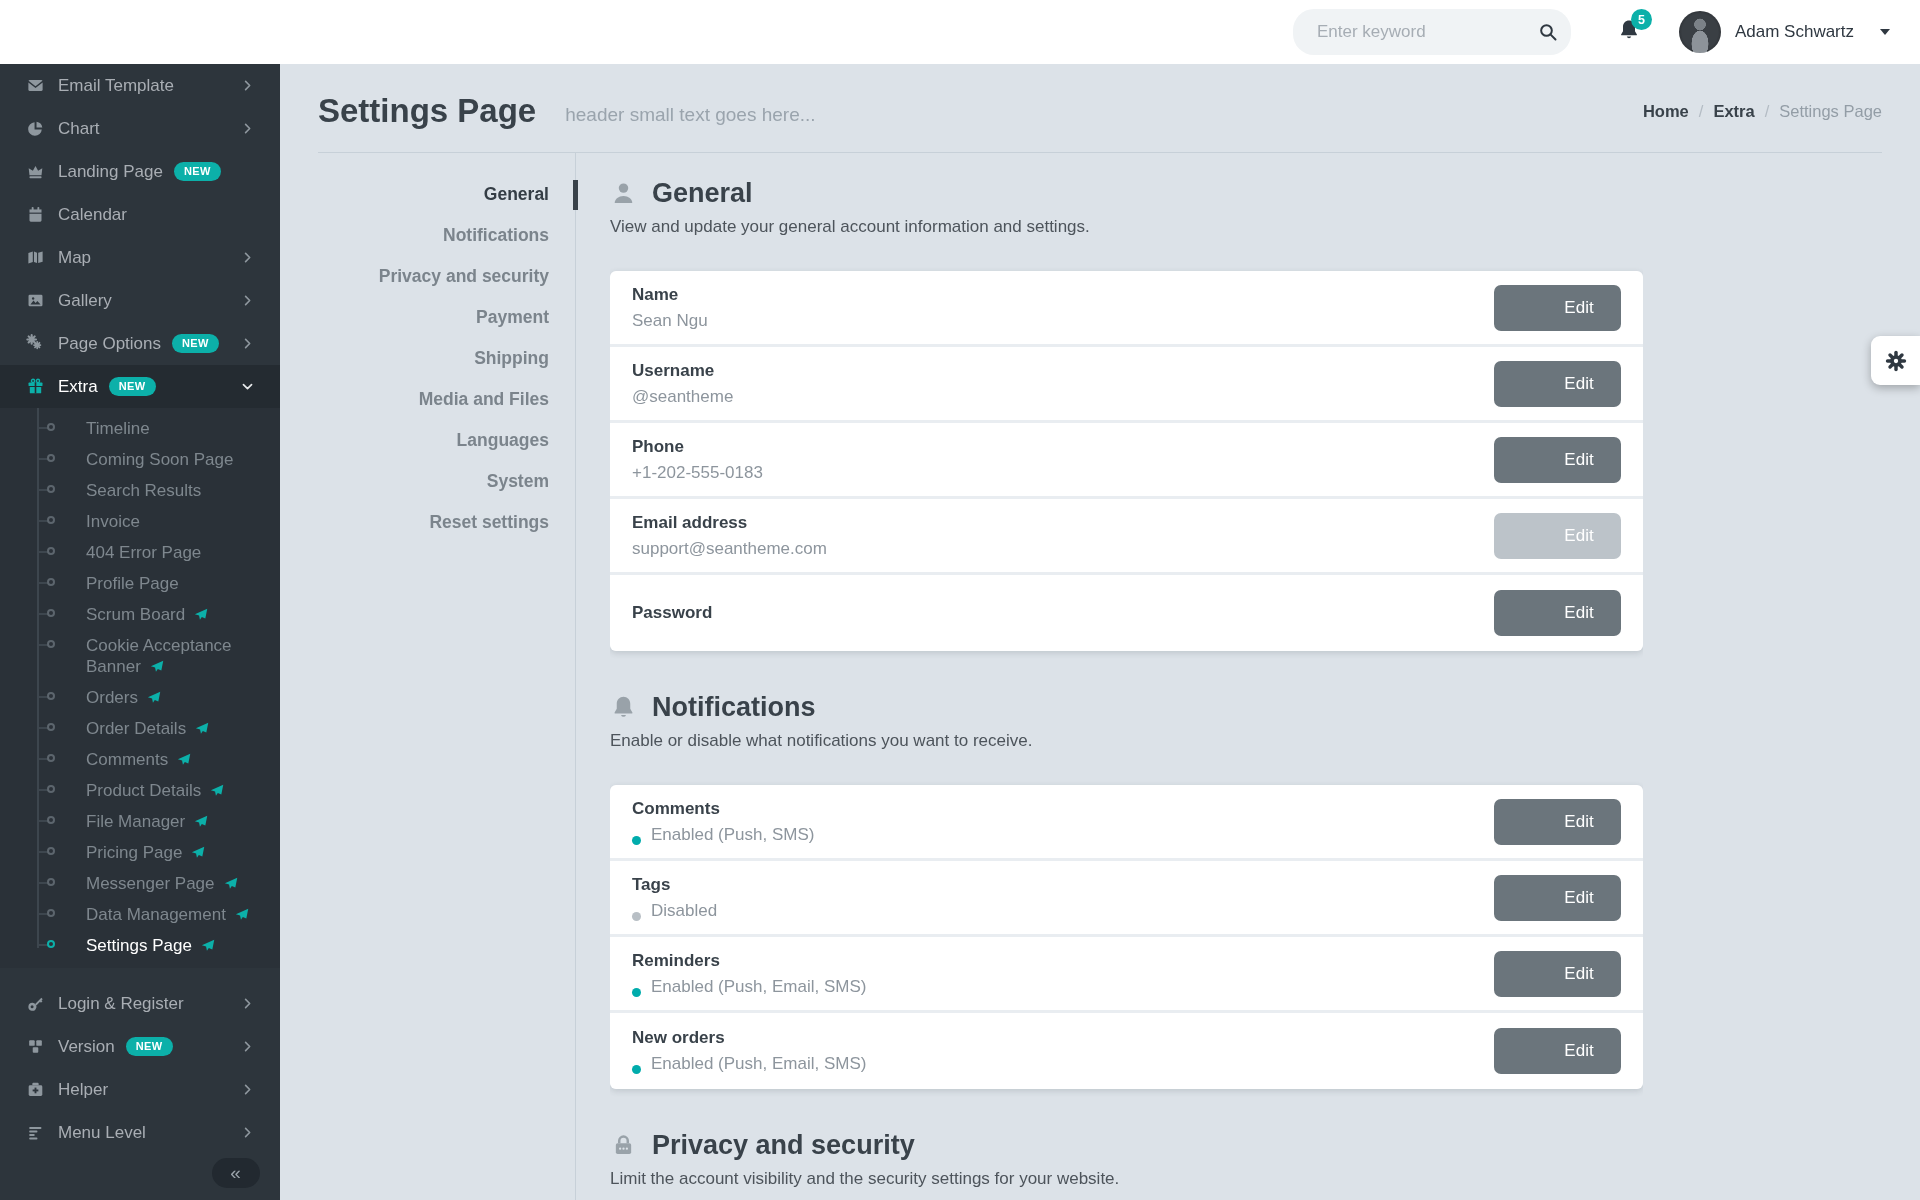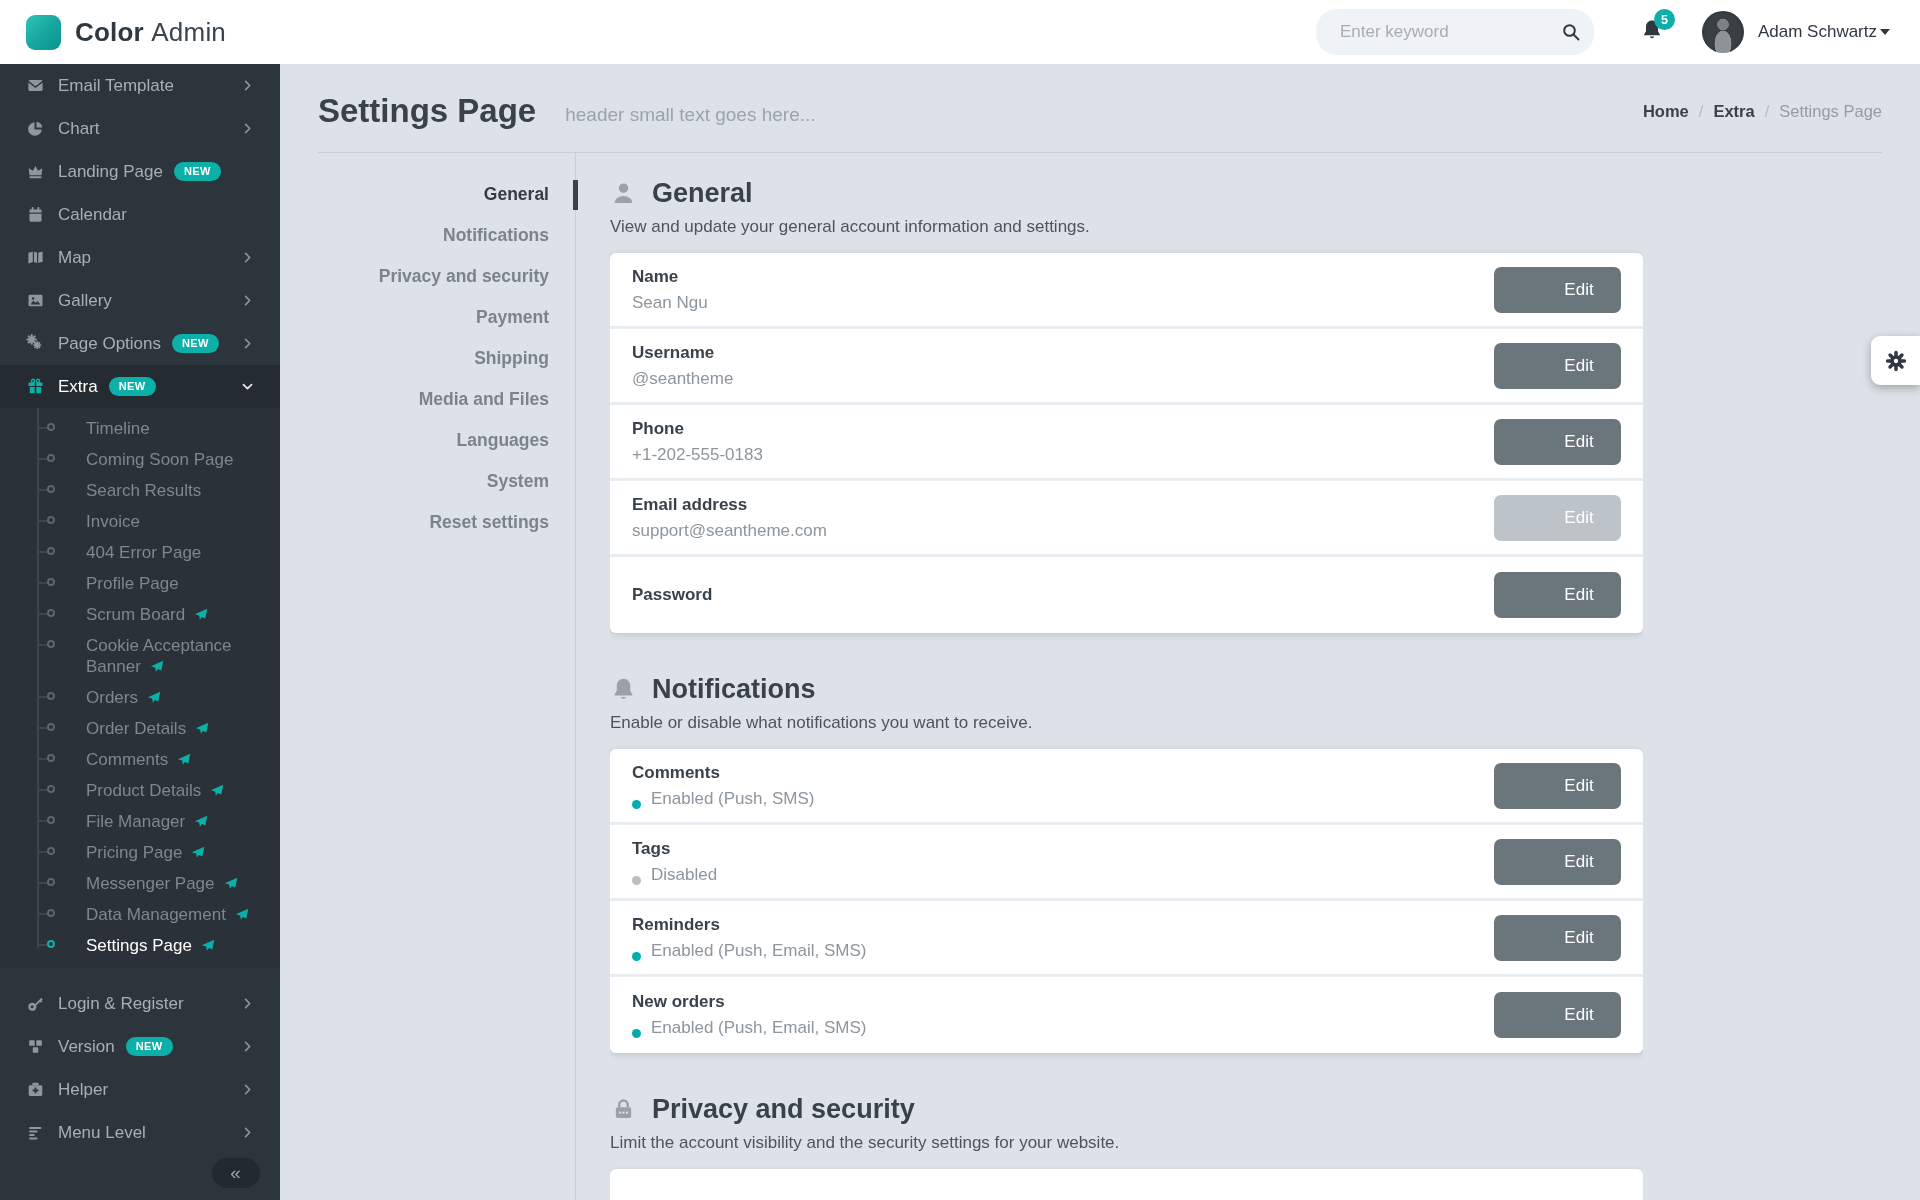--- a/index.html
+++ b/index.html
@@ -20,21 +20,21 @@
   .search input::placeholder { color:#a6adb4; }
   .search .s-icon { width:20px; height:20px; color:#2f3841; display:flex; }
   .bell-wrap { position:relative; margin-left:46px; cursor:pointer; }
   .bell-wrap svg { width:24px; height:24px; color:#2f3841; }
   .bell-badge { position:absolute; top:-9px; right:-11px; min-width:21px; height:21px; border-radius:11px; background:#0cb0a9; color:#fff; font-size:12.5px; font-weight:700; display:flex; align-items:center; justify-content:center; padding:0 5px; }
   .avatar { width:42px; height:42px; border-radius:50%; margin-left:38px; cursor:pointer; flex:0 0 auto;
     background:
       radial-gradient(circle at 50% 32%, #7b8187 0 16%, rgba(0,0,0,0) 17%),
       radial-gradient(ellipse at 50% 78%, #8d9399 0 28%, rgba(0,0,0,0) 29%),
       radial-gradient(circle at 50% 50%, #3a3f44 0 60%, #17191c 100%); }
-  .user-menu { display:flex; align-items:center; gap:3px; margin-left:14px; cursor:pointer; }
+  .user-menu { display:flex; align-items:center; gap:26px; margin-left:14px; cursor:pointer; }
   .user-name { font-size:17px; color:#2f3841; }
   .caret { width:0; height:0; border-left:5.5px solid transparent; border-right:5.5px solid transparent; border-top:6px solid #2f3841; }
 
   
   .sidebar { position:fixed; top:64px; left:0; width:280px; height:1136px; background:#2d353c; z-index:40; }
   .menu-item { height:43px; display:flex; align-items:center; padding:0 26px 0 25px; font-size:17px; color:#a9aeb4; cursor:pointer; }
   .menu-item .mi-icon { width:21px; height:21px; margin-right:12px; display:flex; align-items:center; justify-content:center; color:#8e979e; flex:0 0 auto; }
   .menu-item .mi-icon svg { width:19px; height:19px; }
   .menu-item.active { background:#242b31; color:#fff; }
   .menu-item.active .mi-icon { color:#0cb0a9; }
@@ -70,42 +70,38 @@
   .nav-item.active { color:#343d45; }
   .nav-item.active .nav-bar { position:absolute; right:-3px; top:3px; width:5px; height:30px; background:#39424a; }
 
   .sections { position:absolute; top:89px; left:330px; width:1033px; bottom:0; padding-top:24px; overflow:hidden; }
   .section { margin-bottom:40px; }
   .section-head { display:flex; align-items:center; gap:15px; height:32px; }
   .section-head .sec-icon { width:27px; height:27px; color:#99a2a9; display:flex; }
   .section-head .sec-icon svg { width:100%; height:100%; }
   .section-title { font-size:27px; font-weight:600; color:#39424a; }
   .section-desc { margin-top:8px; font-size:17px; color:#4d545b; }
-  .card { margin-top:16px; border-radius:6px; overflow:hidden; box-shadow:0 2px 6px rgba(45,53,60,.16); }
+  .card { margin-top:34px; border-radius:6px; overflow:hidden; box-shadow:0 2px 6px rgba(45,53,60,.16); }
   .card-row { background:#fff; min-height:76px; display:flex; align-items:center; padding:13px 22px; border-bottom:3px solid #e9edf1; }
   .card-row:last-child { border-bottom:none; }
   .row-label { font-size:17px; font-weight:700; color:#39424a; }
   .row-value { margin-top:6px; font-size:17px; color:#8d959d; display:flex; align-items:flex-end; gap:10px; }
   .dot { width:9px; height:9px; border-radius:50%; flex:0 0 auto; }
   .dot.enabled { background:#00acac; }
   .dot.disabled { background:#b8bfc5; }
   .edit-btn { margin-left:auto; width:127px; height:46px; border:none; border-radius:7px; background:#6b757c; color:#fff; font-size:17px; font-family:inherit; cursor:pointer;padding-left:43px; }
   .edit-btn.disabled { background:#bcc3c9; cursor:default; }
 
   .theme-btn { position:fixed; right:0; top:336px; width:49px; height:49px; background:#fff; border-radius:9px 0 0 9px; box-shadow:0 3px 10px rgba(0,0,0,.28); display:flex; align-items:center; justify-content:center; cursor:pointer; z-index:60; color:#2f3841; }
   .theme-btn svg { width:26px; height:26px; }
 </style>
 </head>
 <body>
 
 <header class="topbar">
-  <div class="brand">
-    <div class="logo-mark"></div>
-    <div class="brand-text"><b>Color</b> <span>Admin</span></div>
-  </div>
   <div class="topbar-right">
     <div class="search">
       <input type="text" placeholder="Enter keyword" style="">
       <span class="s-icon">
         <svg viewBox="0 0 24 24" fill="none" stroke="currentColor" stroke-width="2.4" stroke-linecap="round">
             <circle cx="10.2" cy="10.2" r="6.4"></circle>
             <line x1="15.2" y1="15.2" x2="21" y2="21"></line>
           </svg>
       </span>
     </div>

